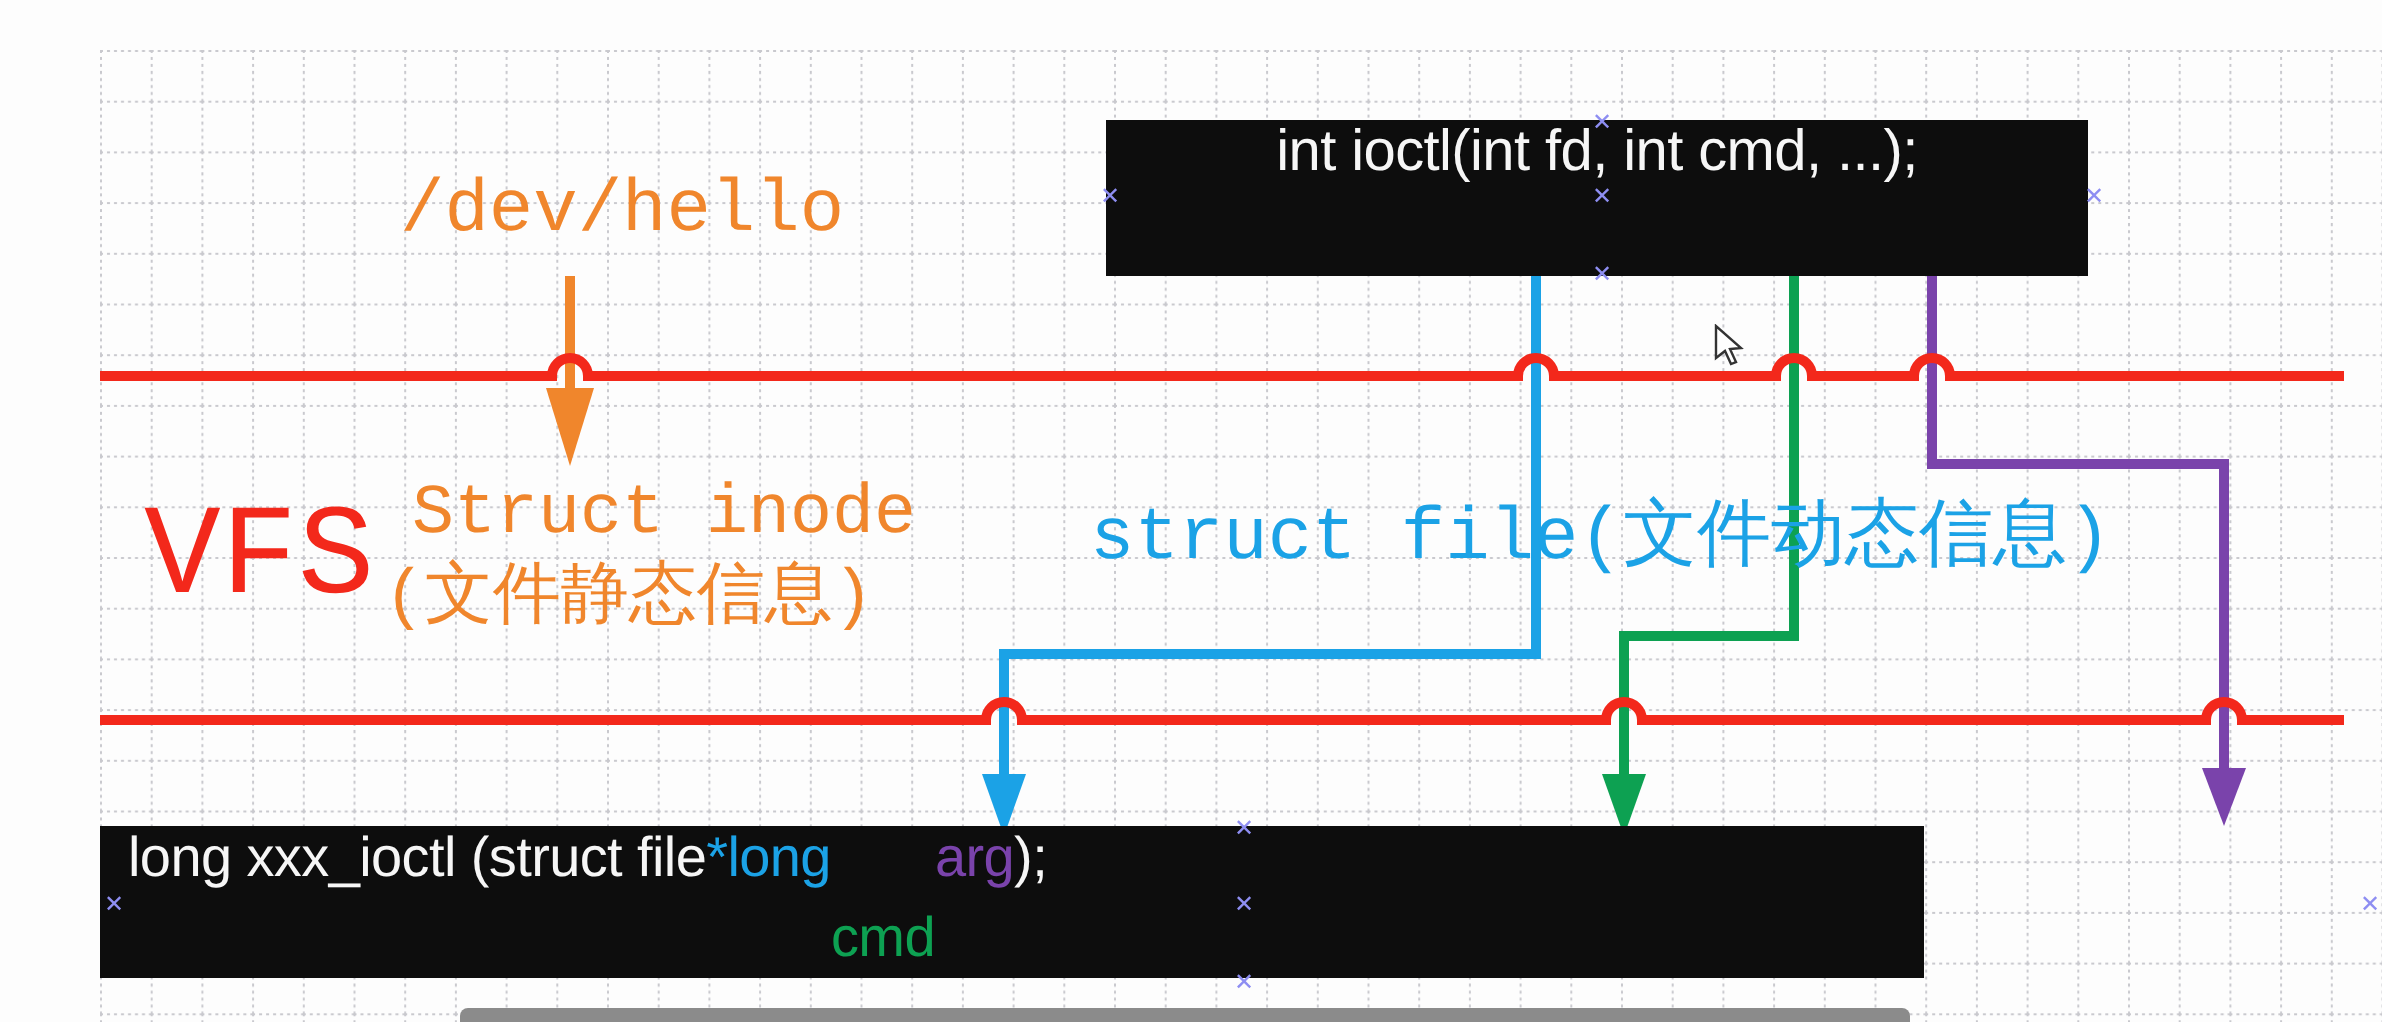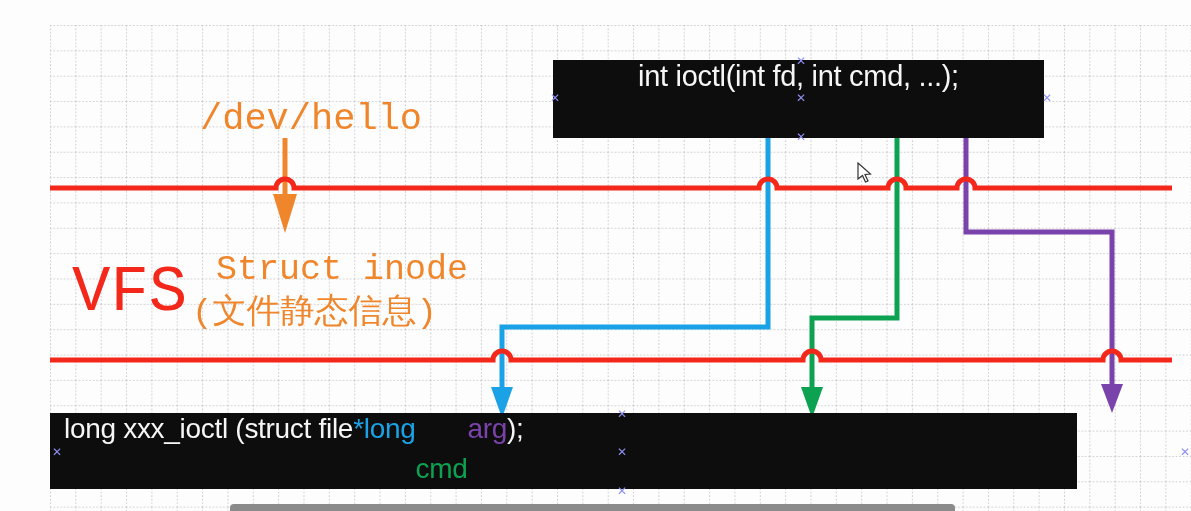--- a/index.html
+++ b/index.html
@@ -17,31 +17,31 @@
   .wire.purple{stroke:var(--purple);}
   .head.orange{fill:var(--orange);}
   .head.cyan{fill:var(--cyan);}
   .head.green{fill:var(--green);}
   .head.purple{fill:var(--purple);}
   
   .code-box{position:absolute;background:var(--box_bg);color:var(--text_white);
             display:flex;align-items:flex-start;white-space:nowrap;
             font-weight:normal;letter-spacing:-0.3px;}
   #top-box{left:553px;top:60px;width:491px;height:78px;font-size:29px;justify-content:center;}
-  #bottom-box{left:50px;top:413px;width:1027px;height:76px;font-size:28px;padding-left:14px;box-sizing:border-box;}
+  #bottom-box{left:50px;top:413px;width:912px;height:76px;font-size:28px;padding-left:14px;box-sizing:border-box;}
   .c-file{color:var(--cyan);}
   .c-cmd{color:var(--green);margin-top:40px;}
   .c-arg{color:var(--purple);}
   
   .anno{position:absolute;white-space:nowrap;line-height:1;
-        font-family:"Liberation Mono","DejaVu Sans Mono",monospace;margin-top:13px;}
+        font-family:"Liberation Mono","DejaVu Sans Mono",monospace;}
   #dev-hello{left:200px;top:88px;font-size:37px;color:var(--orange);}
   #vfs-label{left:72px;top:248px;font-size:64px;color:var(--red);
              font-family:Liberation Mono, monospace;}
-  #struct-inode{left:216px;top:240px;font-size:35px;color:var(--orange);}
+  #struct-inode{left:206px;top:240px;font-size:35px;color:var(--orange);}
   #struct-inode-note{left:192px;top:283px;font-size:34px;color:var(--orange);}
   #struct-file{left:545px;top:252px;font-size:37px;color:var(--cyan);}
   
   .handle{position:absolute;width:12px;height:12px;line-height:12px;text-align:center;
           color:var(--handle);font-size:12px;font-weight:bold;z-index:30;
           font-family:"DejaVu Sans",sans-serif;}
   .h-t1{left:549px;top:92px;}  .h-t2{left:795px;top:55px;}
   .h-t3{left:795px;top:92px;}  .h-t4{left:795px;top:131px;}
   .h-t5{left:1041px;top:92px;}
   .h-b1{left:51px;top:446px;}  .h-b2{left:616px;top:408px;}
@@ -96,20 +96,21 @@
       <span class="c-file">*long</span>
       <span class="c-cmd">cmd</span>
       <span class="c-arg">arg</span>
       <span>);</span>
   </div>
 
   <div id="dev-hello" class="anno layer-anno">/dev/hello</div>
   <div id="vfs-label" class="anno layer-anno">VFS</div>
   <div id="struct-inode" class="anno layer-anno">Struct inode</div>
   <div id="struct-inode-note" class="anno layer-anno">(文件静态信息)</div>
+  <div id="struct-file" class="anno layer-anno">struct file(文件动态信息)</div>
 
   <div class="handle h-t1">✕</div>
   <div class="handle h-t2">✕</div>
   <div class="handle h-t3">✕</div>
   <div class="handle h-t4">✕</div>
   <div class="handle h-t5">✕</div>
 
   <div class="handle h-b1">✕</div>
   <div class="handle h-b2">✕</div>
   <div class="handle h-b3">✕</div>

